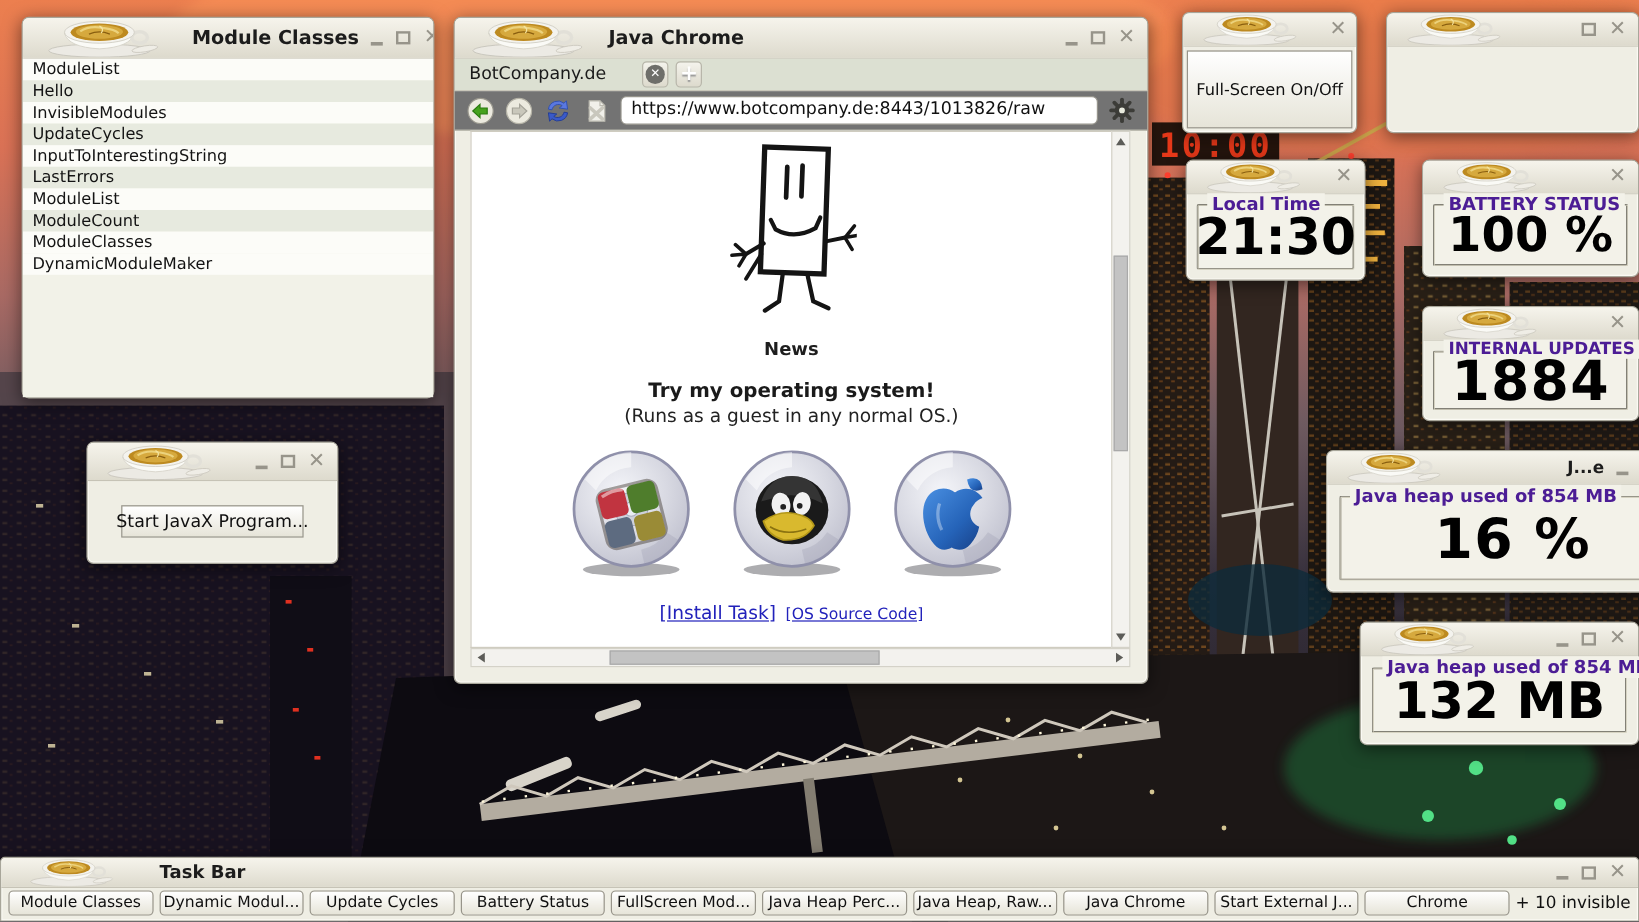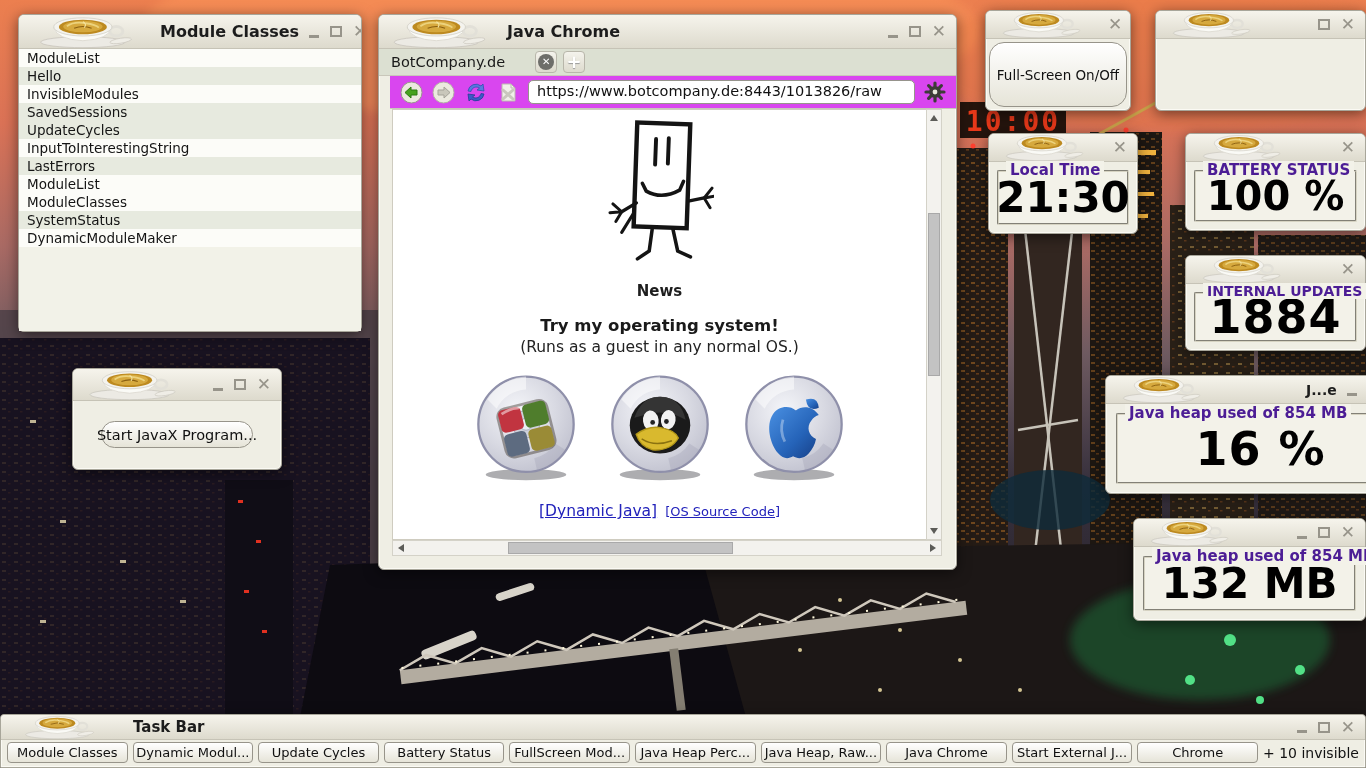--- a/index.html
+++ b/index.html
@@ -23,21 +23,21 @@
   .wbody { flex:1; position:relative; }
 
   
   .tpanel { position:absolute; border:2px groove #d6d3c2; background:#f3f2e9; border-radius:2px; }
   .plabel { position:absolute; top:-11px; left:7px; background:#f3f2e9; padding:0 4px;
             font-weight:bold; color:#4c1d95; white-space:nowrap; }
   .pvalue { display:flex; align-items:center; justify-content:center; height:100%;
             font-weight:bold; color:#000; letter-spacing:0; }
 
   .pushbtn { display:flex; align-items:center; justify-content:center; background:linear-gradient(#ffffff,#e6e4d8);
-             border:1px solid #97948a; border-radius:15px; color:#101010; cursor:default; white-space:nowrap; }
+             border:1px solid #97948a; border-radius:0; color:#101010; cursor:default; white-space:nowrap; }
 
   
   #win-modules { left:18px; top:14px; width:344px; height:318px; }
   #win-modules .titlebar { height:34px; }
   #win-modules .title { font-size:16px; }
   .modlist { position:absolute; inset:0; background:#f2f2e8; overflow:hidden; }
   .modrow { height:18px; line-height:18px; padding-left:8px; font-size:13.5px; color:#141414; }
   .modrow.alt { background:#e7eadf; }
   .modrow.base { background:#fcfcf8; }
 
@@ -46,22 +46,22 @@
   #win-chrome .titlebar { height:34px; }
   #win-chrome .title { font-size:16px; }
   .tabrow { display:flex; align-items:center; height:27px; background:#dce0d2; padding:0 8px; gap:6px;
             border-bottom:1px solid #c9c7ba; flex:none; }
   .tablabel { font-size:14.5px; color:#1a1a1a; padding:0 24px 0 4px; }
   .tabbtn { width:22px; height:22px; border:1px solid #b8b6aa; border-radius:4px; background:linear-gradient(#f4f3ec,#dddacd);
             display:flex; align-items:center; justify-content:center; }
   .tabclose-circle { width:16px; height:16px; border-radius:50%; background:#6e6e6a; color:#fff; font-size:10px;
                      font-weight:bold; display:flex; align-items:center; justify-content:center; line-height:1; }
   .tabplus { color:#ffffff; font-size:18px; font-weight:bold; text-shadow:0 1px 1px #999; line-height:1; }
-  .toolbar { display:flex; align-items:center; height:33px; background:#d946ef; padding:0 10px; gap:9px;
-             border-bottom:1px solid #c9c7ba; flex:none;margin-left:11px; }
+  .toolbar { display:flex; align-items:center; height:33px; background:#737373; padding:0 10px; gap:9px;
+             border-bottom:1px solid #c9c7ba; flex:none; }
   .navico { flex:none; }
   .urlfield { flex:1; height:24px; background:#ffffff; border:1px solid #96948c; border-radius:5px;
               font-size:14.5px; color:#111; padding:2px 8px; white-space:nowrap; overflow:hidden; }
   .jc-body { flex:1; position:relative; margin:0 14px 13px 13px; }
   .jc-cols { position:absolute; inset:0 0 16px 0; display:flex; }
   .webview { flex:1; background:#ffffff; border:1px solid #cfccc0; border-right:none; overflow:hidden;
              display:flex; flex-direction:column; align-items:center; }
   .vscroll { width:16px; background:#f3f2ee; border:1px solid #d4d2c8; position:relative; flex:none; }
   .hscroll { position:absolute; left:0; right:0; bottom:0; height:16px; background:#f3f2ee; border:1px solid #d4d2c8; }
   .sthumb { position:absolute; background:#c3c3c3; border:1px solid #a9a9a9; }
@@ -282,27 +282,26 @@
         <span class="wbtn ic-close">
             <span>✕</span>
           </span>
       </div>
     </div>
     <div class="wbody">
       <div class="modlist">
         <div class="modrow base">ModuleList</div>
         <div class="modrow alt">Hello</div>
         <div class="modrow base">InvisibleModules</div>
-        <div class="modrow alt">SavedSessions</div>
         <div class="modrow alt">UpdateCycles</div>
         <div class="modrow base">InputToInterestingString</div>
         <div class="modrow alt">LastErrors</div>
         <div class="modrow base">ModuleList</div>
+        <div class="modrow alt">ModuleCount</div>
         <div class="modrow base">ModuleClasses</div>
-        <div class="modrow alt">SystemStatus</div>
         <div class="modrow base">DynamicModuleMaker</div>
       </div>
     </div>
   </div>
 
   <div class="window" id="win-chrome">
     <div class="titlebar">
       <svg class="cupsvg" style="width:122px;height:32px">
           <use href="#cup"></use>
         </svg>
@@ -410,21 +409,21 @@
               <path d="M40,73 q14,9 33,2" stroke="#8a7210" stroke-width="1.5" fill="none"></path>
             </svg>
             <svg width="110" height="118" viewBox="0 0 120 120">
               <use href="#disc"></use>
               <path d="M73,30 q13,-4 14,9 q-12,5 -14,-9 z" fill="url(#appleG)"></path>
               <path d="M62,42 c-7,-6 -19,-5 -25,4 c-8,12 -3,33 6,43 c5,6 11,6 16,3 c5,3 12,3 17,-3 c4,-5 7,-10 8,-16 c-8,-3 -11,-13 -5,-20 c2,-3 5,-5 8,-6 c-6,-9 -17,-11 -25,-5 z" fill="url(#appleG)"></path>
               <path d="M48,52 q-4,12 2,24" stroke="rgba(255,255,255,.35)" stroke-width="3" fill="none"></path>
             </svg>
           </div>
           <div class="linkrow">
-            <a class="weblink lk-big">[Dynamic Java]</a>
+            <a class="weblink lk-big">[Install Task]</a>
             <a class="weblink lk-small">[OS Source Code]</a>
           </div>
         </div>
         <div class="vscroll">
           <div class="varrow" style="top:1px">
               <span class="tri-up"></span>
             </div>
           <div class="sthumb" style="left:1px;right:1px;top:24%;height:38%"></div>
           <div class="varrow" style="bottom:1px">
               <span class="tri-down"></span>

